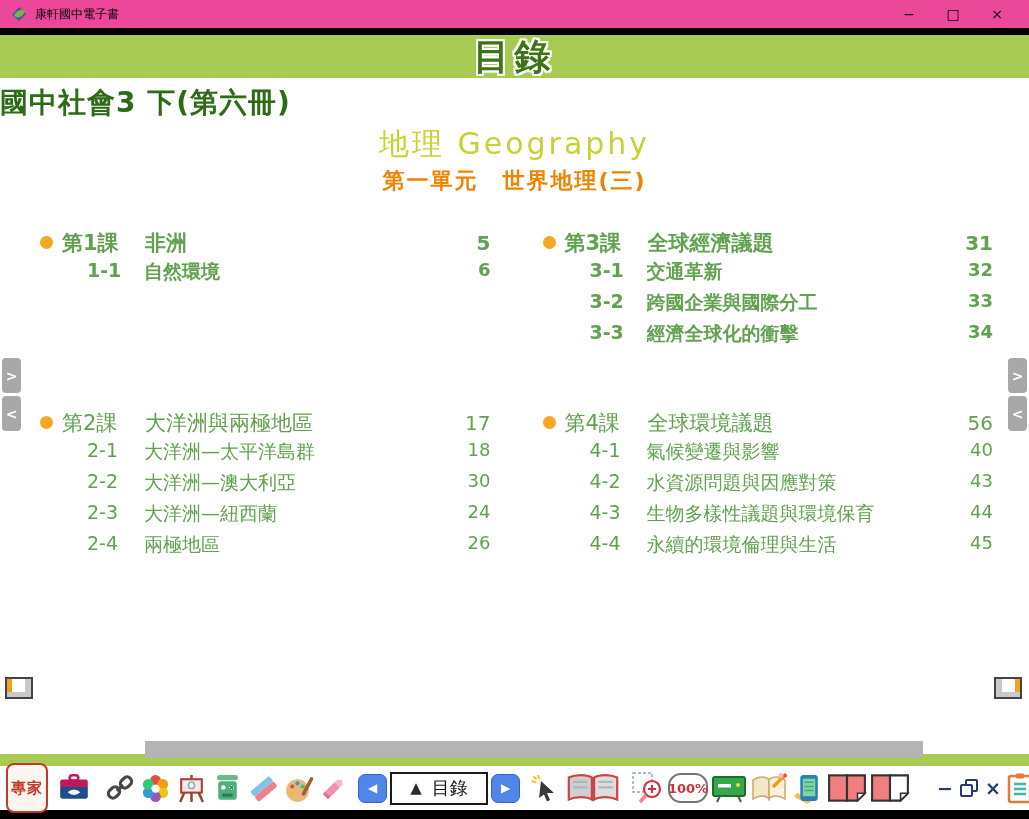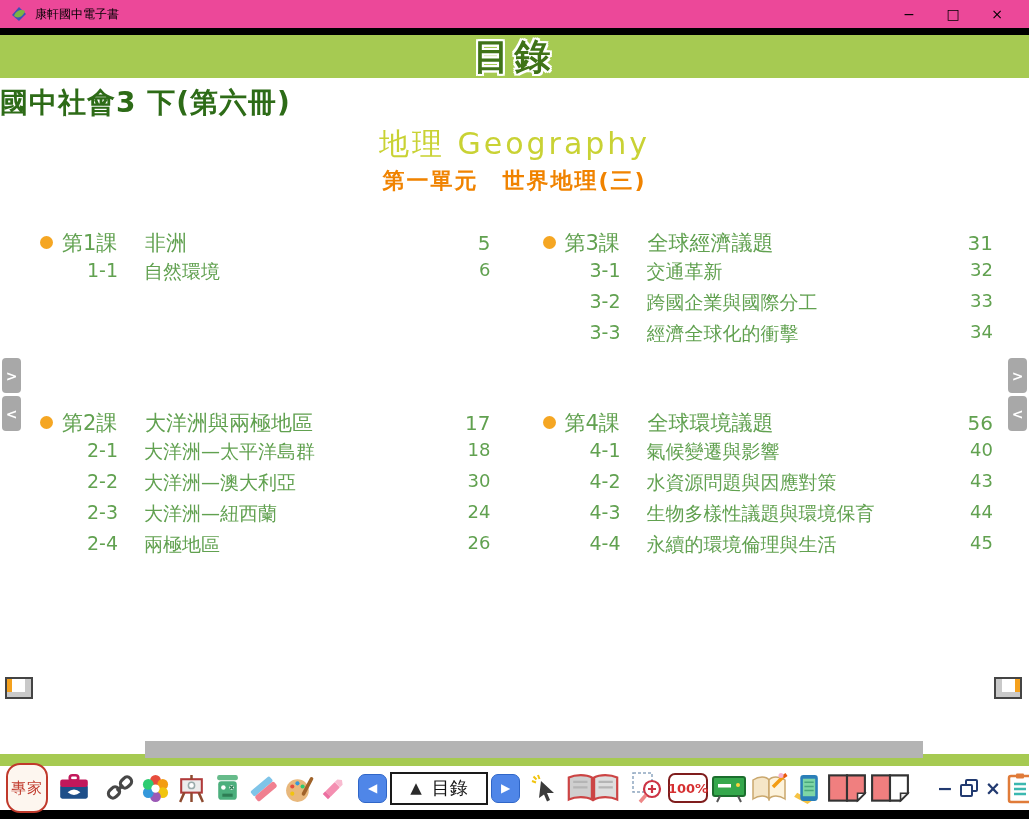--- a/index.html
+++ b/index.html
@@ -29,21 +29,21 @@
   .book-title{position:absolute;top:84px;left:0;right:0;text-align:left;
     font-size:28px;font-weight:bold;color:var(--title_green,#2d6b17);letter-spacing:1px;}
   .subject{position:absolute;top:124px;left:0;right:0;text-align:center;
     font-size:30px;color:var(--subject_yellow_green,#c9d234);letter-spacing:3px;}
   .unit{position:absolute;top:166px;left:0;right:0;text-align:center;
     font-size:22px;font-weight:bold;color:var(--unit_orange,#f08300);letter-spacing:2px;}
 
   
   .toc{position:absolute;top:226px;left:40px;right:36px;display:flex;gap:52px;}
   .toc-col{flex:1;min-width:0;}
-  .toc-section:first-child{min-height:172px;margin-bottom:8px;}
+  .toc-section:first-child{min-height:172px;margin-bottom:8px;font-weight:bold;}
   .lesson-row{display:flex;align-items:center;height:33px;font-size:21px;
     color:var(--toc_green,#61a150);}
   .bullet{width:13px;height:13px;border-radius:50%;
     background:var(--bullet_orange,#f5a623);margin-right:9px;flex:none;}
   .lesson-num{width:83px;flex:none;}
   .lesson-title{flex:1;overflow:hidden;white-space:nowrap;}
   .lesson-page,.sub-page{flex:none;min-width:36px;text-align:right;font-size:20px;}
   .sub-row{display:flex;align-items:flex-start;height:31px;font-size:19px;
     color:var(--toc_green,#61a150);padding-left:47px;}
   .sub-num{width:57px;flex:none;}
@@ -63,30 +63,30 @@
   .green-strip{position:absolute;top:754px;left:0;right:0;height:12px;
     background:var(--banner_green,#a6ca52);}
   .hscrollbar{position:absolute;left:145px;top:741px;width:778px;height:17px;
     background:#b4b4b4;z-index:2;}
 
   
   .toolbar{position:absolute;top:766px;left:0;right:0;height:44px;background:#fff;
     display:flex;align-items:center;padding:0 6px;box-sizing:border-box;gap:3px;z-index:3;}
   .tb{height:36px;display:flex;align-items:center;justify-content:center;flex:none;}
   .expert-btn{border:2px solid var(--expert_red,#c0392b);color:var(--expert_red,#c0392b);
-    background:#fdf6ef;font-size:15px;font-weight:normal;padding:5px 3px;line-height:1;
-    border-radius:14px;letter-spacing:1px;white-space:nowrap;}
+    background:#fdf6ef;font-size:15px;font-weight:bold;padding:5px 3px;line-height:1;
+    border-radius:8px;letter-spacing:1px;white-space:nowrap;}
   .nav-btn{width:27px;height:27px;background:var(--nav_blue,#4f86e8);border:1px solid #2f66c8;
     border-radius:7px;color:#fff;font-size:12px;display:flex;align-items:center;
     justify-content:center;}
   .page-box{width:94px;height:29px;background:#fff;border:2px solid #1a1a1a;
     display:flex;align-items:center;justify-content:center;gap:10px;}
   .page-box .tri{color:#2a2a2a;font-size:15px;}
   .page-box .lbl{font-size:18px;color:#111;}
-  .zoom-box{width:36px;height:26px;border:2px solid #7f1d1d;border-radius:7px;
+  .zoom-box{width:36px;height:26px;border:2px solid #737373;border-radius:13px;
     background:#fff;color:var(--zoom_red,#d63031);font-weight:bold;font-size:13px;
     display:flex;align-items:center;justify-content:center;}
   .tb-glyph{font-size:19px;font-weight:bold;color:#223a70;width:20px;text-align:center;}
   .ml6{margin-left:6px;} .ml10{margin-left:10px;} .ml22{margin-left:22px;}
 </style>
 </head>
 <body>
 
 <div class="window">
 

